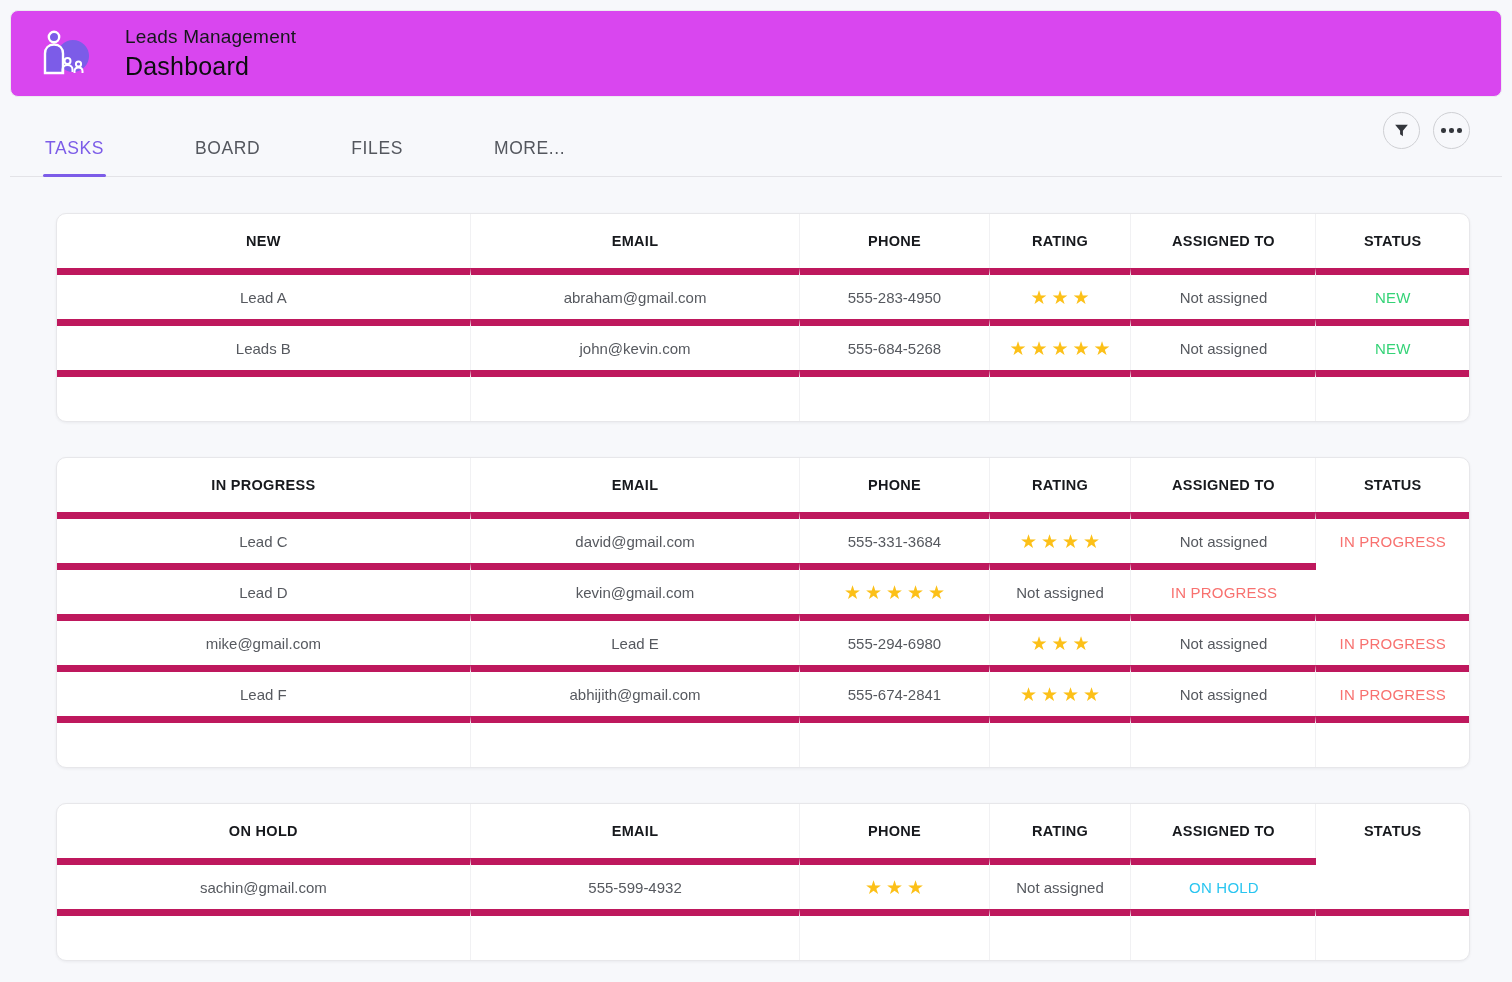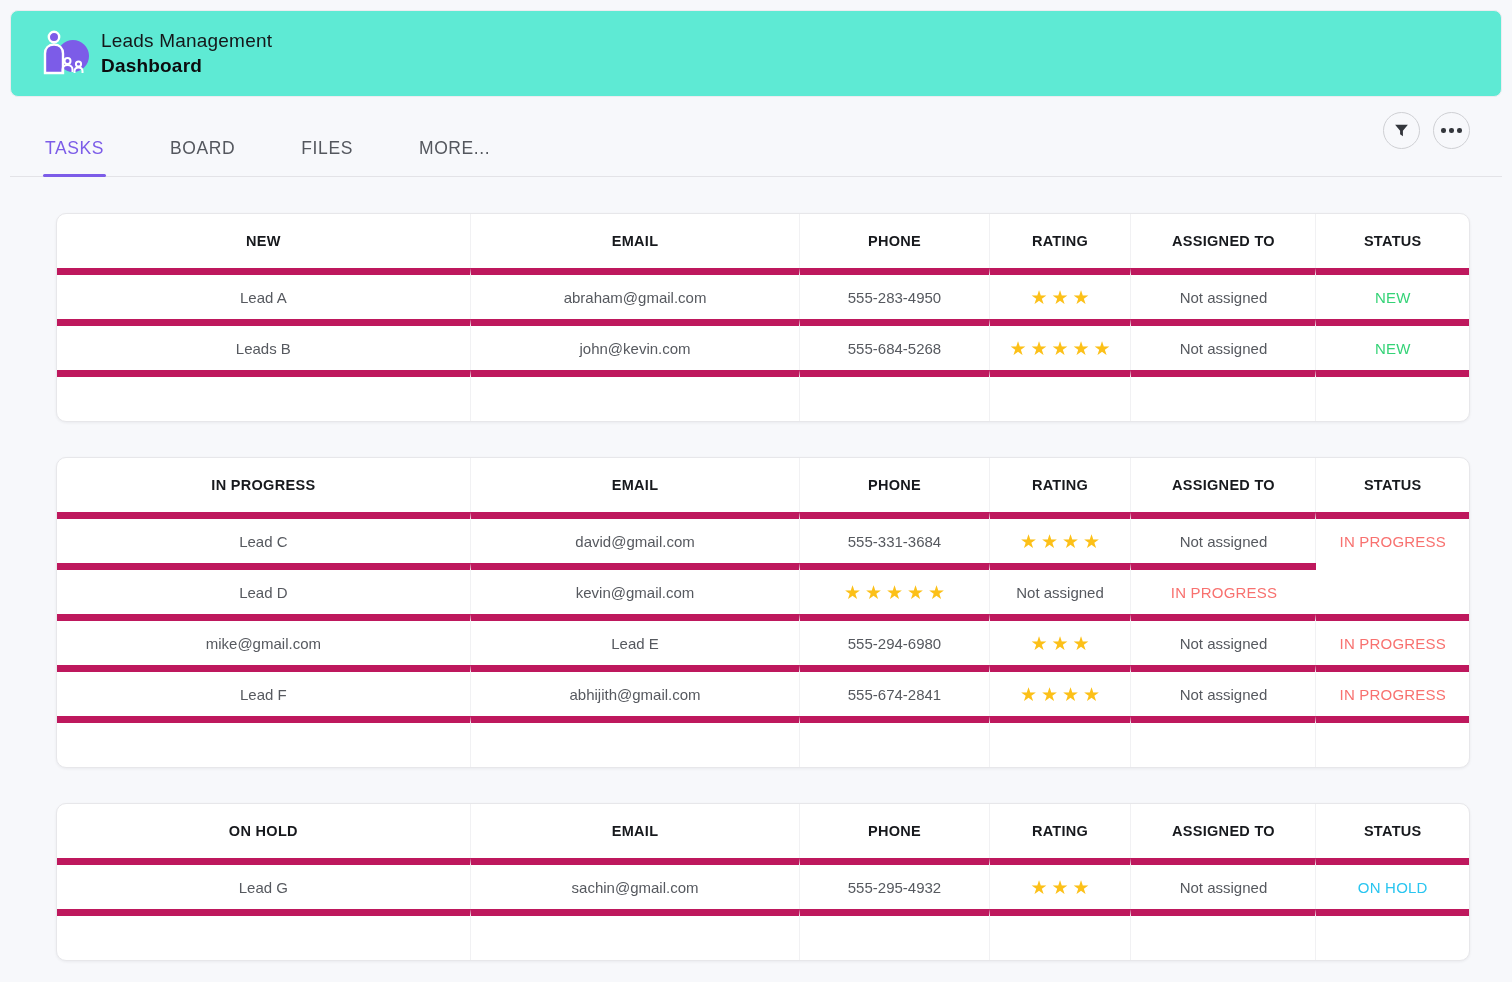--- a/index.html
+++ b/index.html
@@ -8,32 +8,32 @@
     background:#f7f8fb;
     font-family:"Liberation Sans", sans-serif;
     color:#55585e;
     overflow:hidden;
   }
 
   
   .header-card {
     margin:10px 10px 0 10px;
     height:87px;
-    background:#5eead4;
+    background:#d946ef;
     border:1px solid #ececf0;
     border-radius:8px;
     display:flex;
     align-items:center;
     padding-left:30px;
-    gap:8px;
+    gap:32px;
   }
   .logo { width:52px; height:52px; flex:0 0 auto; }
   .app-title { line-height:1.3; }
   .app-title .line1 { font-size:19px; color:#15171a; font-weight:400; letter-spacing:.2px; }
-  .app-title .line2 { font-size:19px; color:#0c0d0f; font-weight:700; letter-spacing:.2px; }
+  .app-title .line2 { font-size:25px; color:#0c0d0f; font-weight:400; letter-spacing:.2px; }
 
   
   .tabs-bar {
     margin:0 10px;
     display:flex;
     align-items:flex-end;
     border-bottom:1px solid #e3e3e7;
     padding:27px 0 0 33px;
     height:80px;
   }
@@ -130,21 +130,21 @@
       <path d="M33.5 45 v-1.8 c0 -2.4 1.8 -3.8 4 -3.8 s4 1.4 4 3.8 V45"></path>
     </g>
   </svg>
   <div class="app-title">
     <div class="line1">Leads Management</div>
     <div class="line2">Dashboard</div>
   </div>
 </div>
 
 <div class="tabs-bar">
-  <div style="display:flex;align-items:flex-start;">
+  <div style="display:flex;align-items:flex-start;gap:25px;">
       <div class="tab active">TASKS</div>
       <div class="tab">BOARD</div>
       <div class="tab">FILES</div>
       <div class="tab">MORE...</div>
     </div>
   <div class="tabs-actions">
     <button class="round-btn" title="Filter">
       <svg width="17" height="17" viewBox="0 0 24 24">
         <path d="M3 4 h18 l-7 8.5 V20 l-4 -2.6 V12.5 Z" fill="#33363c"></path>
       </svg>
@@ -270,23 +270,22 @@
     <div class="table-card">
       <div class="t-row head">
         <div class="t-cell">ON HOLD</div>
         <div class="t-cell">EMAIL</div>
         <div class="t-cell">PHONE</div>
         <div class="t-cell">RATING</div>
         <div class="t-cell">ASSIGNED TO</div>
         <div class="t-cell">STATUS</div>
       </div>
       <div class="t-row body">
-        <div class="t-cell">Lead G</div>
         <div class="t-cell">sachin@gmail.com</div>
-        <div class="t-cell">555-295-4932</div>
+        <div class="t-cell">555-599-4932</div>
         <div class="t-cell">
           <span class="stars">★★★</span>
         </div>
         <div class="t-cell">Not assigned</div>
         <div class="t-cell">
           <span class="status" style="color: rgb(41, 197, 240);">ON HOLD</span>
         </div>
       </div>
       <div class="t-row body">
         <div class="t-cell"></div>

